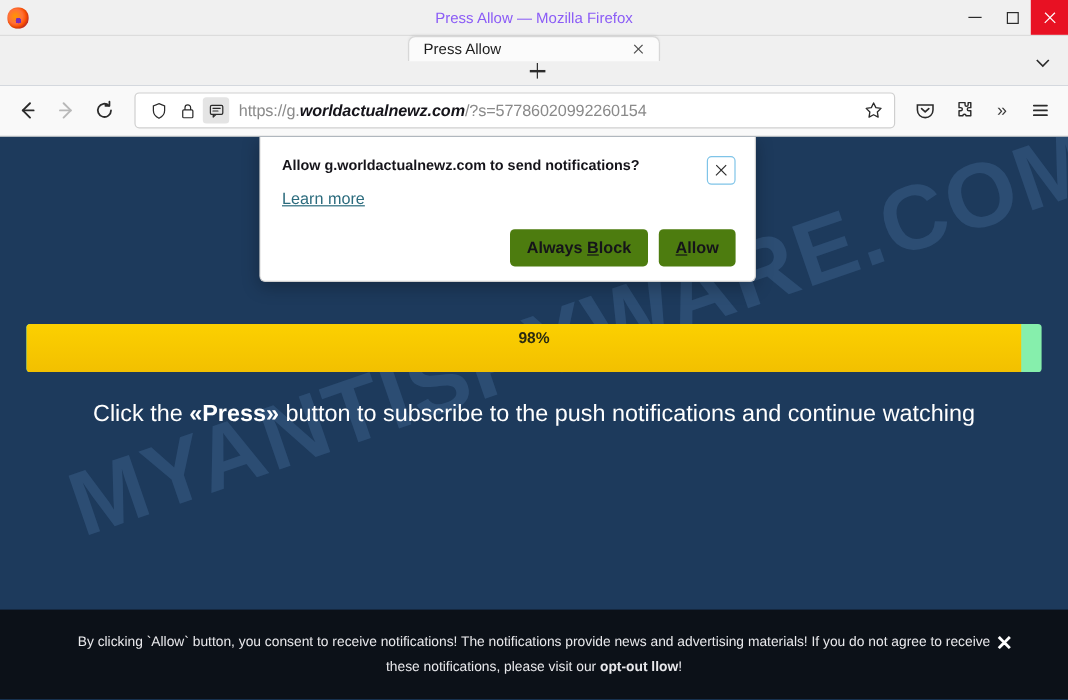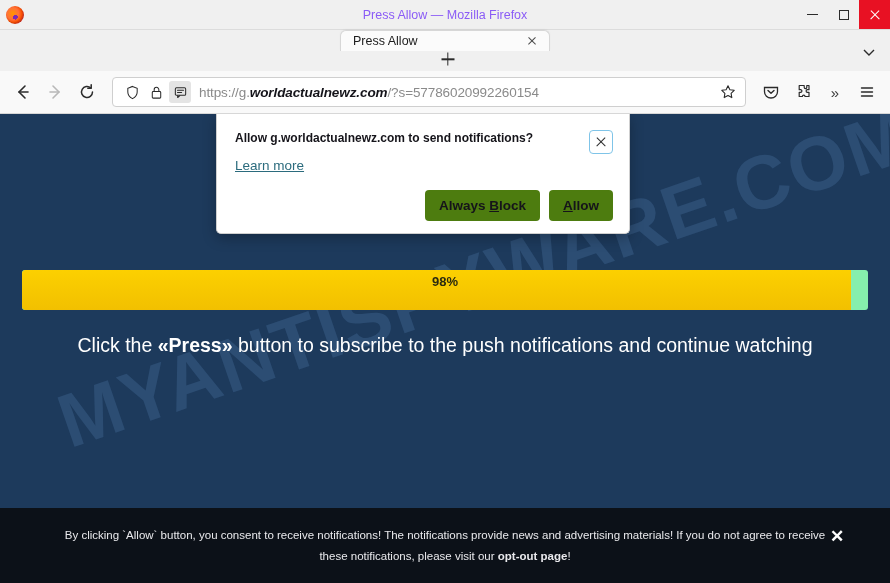--- a/index.html
+++ b/index.html
@@ -443,18 +443,18 @@
     </div>
     <a class="learn-more">Learn more</a>
     <div class="popup-actions">
       <button class="pbtn"><span>Always </span><u>B</u><span>lock</span></button>
       <button class="pbtn"><u>A</u><span>llow</span></button>
     </div>
   </div>
 
   <div class="consent">
     <div class="consent-text">
-      <span>By clicking `Allow` button, you consent to receive notifications! The notifications provide news and advertising materials! If you do not agree to receive these notifications, please visit our </span><b>opt-out page</b><span>!</span>
+      <span>By clicking `Allow` button, you consent to receive notifications! The notifications provide news and advertising materials! If you do not agree to receive these notifications, please visit our </span><b>opt-out llow</b><span>!</span>
     </div>
     <div class="consent-close">✕</div>
   </div>
 
 </div>
 
 </body></html>

